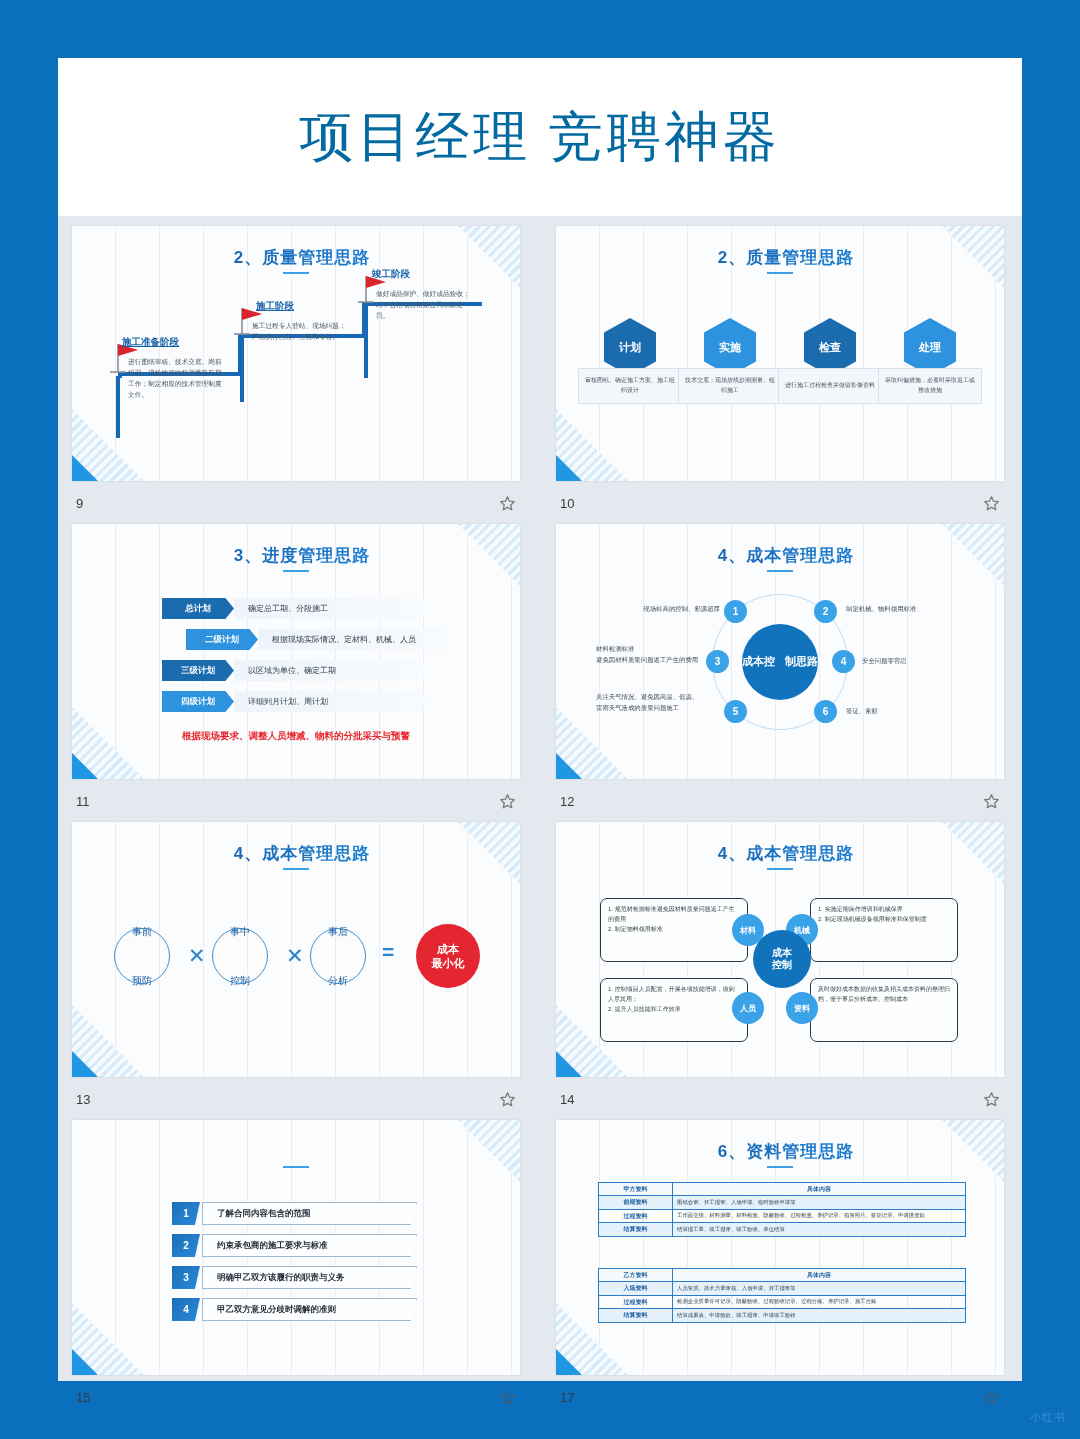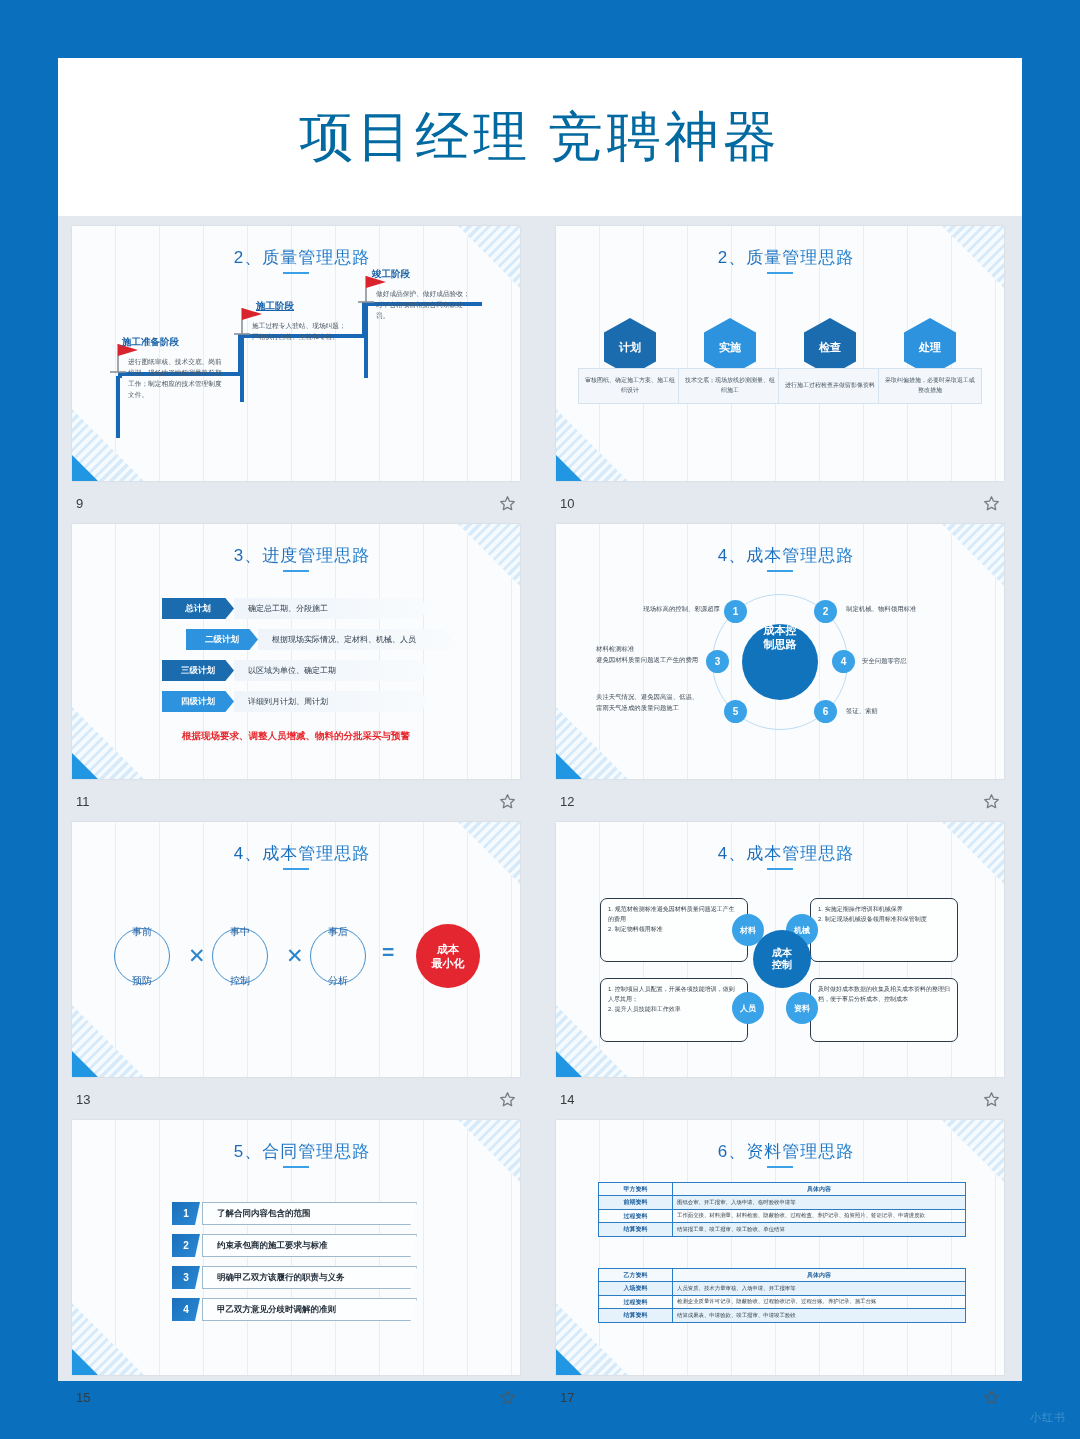--- a/index.html
+++ b/index.html
@@ -84,21 +84,21 @@
   }
   .corner-bl-solid {
     position: absolute; left: 0; bottom: 0; width: 26px; height: 26px;
     background: #2196e3;
     clip-path: polygon(0 0, 0 100%, 100% 100%);
   }
 
   .slide-title {
     position: absolute; left: 0; right: 0; top: 20px;
     text-align: center;
-    font-size: 17px; font-weight: normal; letter-spacing: 1px;
+    font-size: 17px; font-weight: bold; letter-spacing: 1px;
     background: linear-gradient(90deg, #1a4f8f 0%, #1a76c8 55%, #2e9ae6 100%);
     -webkit-background-clip: text; background-clip: text;
     -webkit-text-fill-color: transparent; color: transparent; padding-left: 12px;
   }
   .slide-title-rule {
     position: absolute; left: 50%; top: 46px;
     transform: translateX(-50%);
     width: 26px; height: 2px; background: #3ca0e6;
   }
 
@@ -149,21 +149,21 @@
   }
   .s11-note {
     position: absolute; left: 0; right: 0; top: 206px; text-align: center;
     font-size: 9.5px; font-weight: bold; color: #e8252b;
   }
 
   
   .s12-core {
     position: absolute; left: 186px; top: 100px; width: 76px; height: 76px;
     border-radius: 50%; background: #1273bd;
-    display: flex; flex-direction: column; align-items: center; justify-content: flex-start;
+    display: flex; align-items: center; justify-content: space-between;
     color: #fff; font-size: 11px; font-weight: bold; line-height: 1.25;
   }
   .s12-ring {
     position: absolute; left: 156px; top: 70px; width: 136px; height: 136px;
     border-radius: 50%; border: 1.3px solid #bcdcf5;
   }
   .s12-num {
     position: absolute; width: 23px; height: 23px; border-radius: 50%;
     background: #3aa3e8; color: #fff; font-size: 10px; font-weight: bold;
     display: flex; align-items: center; justify-content: center;
@@ -275,21 +275,21 @@
               <line x1="38" y1="146" x2="54" y2="146" stroke="#8b9099" stroke-width="1.6"></line>
               <polygon points="46,118 66,124 46,130" fill="#d9232d"></polygon>
               <line x1="170" y1="82" x2="170" y2="108" stroke="#8b9099" stroke-width="1.6"></line>
               <line x1="162" y1="108" x2="178" y2="108" stroke="#8b9099" stroke-width="1.6"></line>
               <polygon points="170,82 190,88 170,94" fill="#d9232d"></polygon>
               <line x1="294" y1="50" x2="294" y2="76" stroke="#8b9099" stroke-width="1.6"></line>
               <line x1="286" y1="76" x2="302" y2="76" stroke="#8b9099" stroke-width="1.6"></line>
               <polygon points="294,50 314,56 294,62" fill="#d9232d"></polygon>
             </svg>
 
-            <div class="s9-lbl" style="left:50px; top:110px;">施工准备阶段</div>
+            <div class="s9-lbl" style="left:50px; top:110px;text-decoration:underline;">施工准备阶段</div>
             <div class="s9-txt" style="left:56px; top:130px; width:95px;">进行图纸审核、技术交底、岗前培训、现场地形地貌测量等前期工作；制定相应的技术管理制度文件。</div>
 
             <div class="s9-lbl" style="left:184px; top:74px;text-decoration:underline;">施工阶段</div>
             <div class="s9-txt" style="left:180px; top:94px; width:100px;">施工过程专人驻站、现场纠题；严格执行自检、互检和专检。</div>
 
             <div class="s9-lbl" style="left:300px; top:42px;">竣工阶段</div>
             <div class="s9-txt" style="left:304px; top:62px; width:100px;">做好成品保护、做好成品验收；对不合格项目根据合同条款处罚。</div>
           </div>
           <div class="pg-row">
             <span class="pg-num">9</span>
@@ -484,21 +484,20 @@
               <path d="M12 2.5l2.9 6.2 6.6.8-4.9 4.6 1.3 6.7L12 17.5 6.1 20.8l1.3-6.7L2.5 9.5l6.6-.8z" fill="none" stroke="#555" stroke-width="1.8" stroke-linejoin="round"></path>
             </svg>
           </div>
         </div>
 
         <div class="slide-cell">
           <div class="slide">
             <div class="corner-tr"></div>
             <div class="corner-bl"></div>
             <div class="corner-bl-solid"></div>
-            <div class="slide-title">5、合同管理思路</div>
             <div class="slide-title-rule"></div>
 
             <div class="n-row" style="top:82px;">
               <div class="n-tag">1</div>
               <div class="n-body">了解合同内容包含的范围</div>
             </div>
             <div class="n-row" style="top:114px;">
               <div class="n-tag">2</div>
               <div class="n-body">约束承包商的施工要求与标准</div>
             </div>

